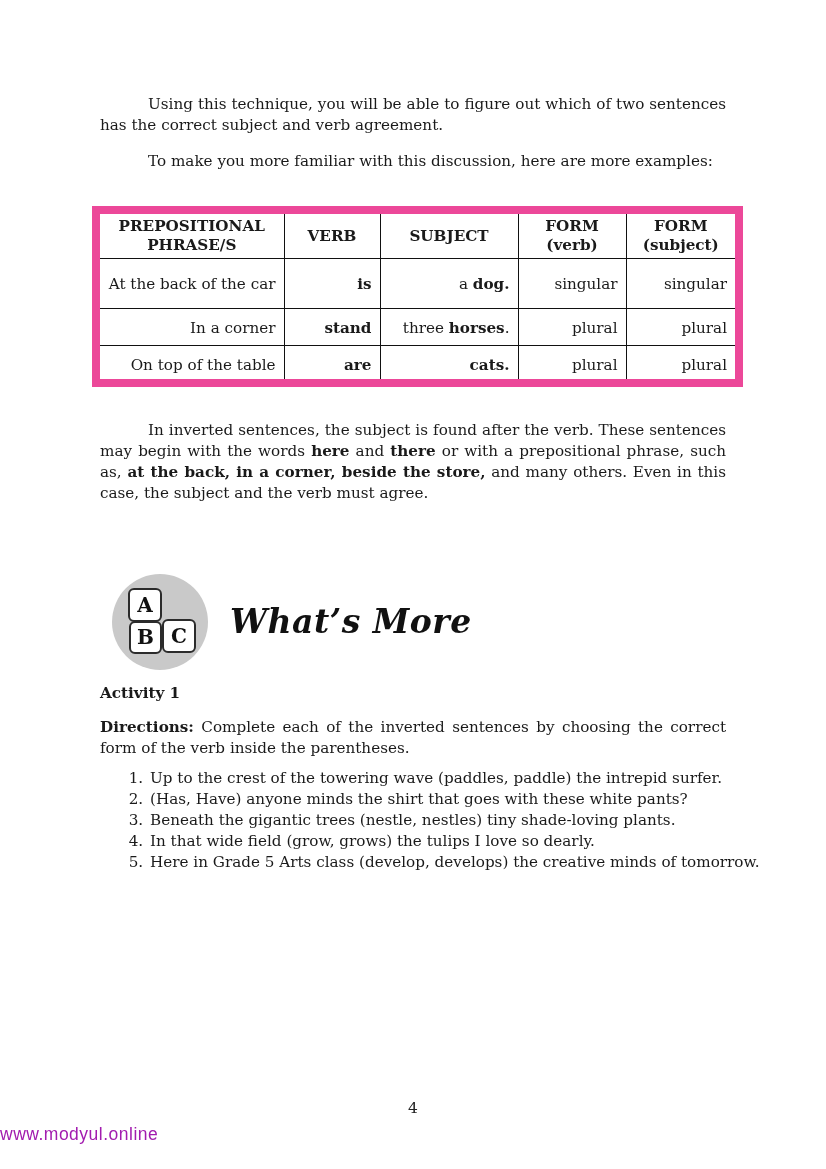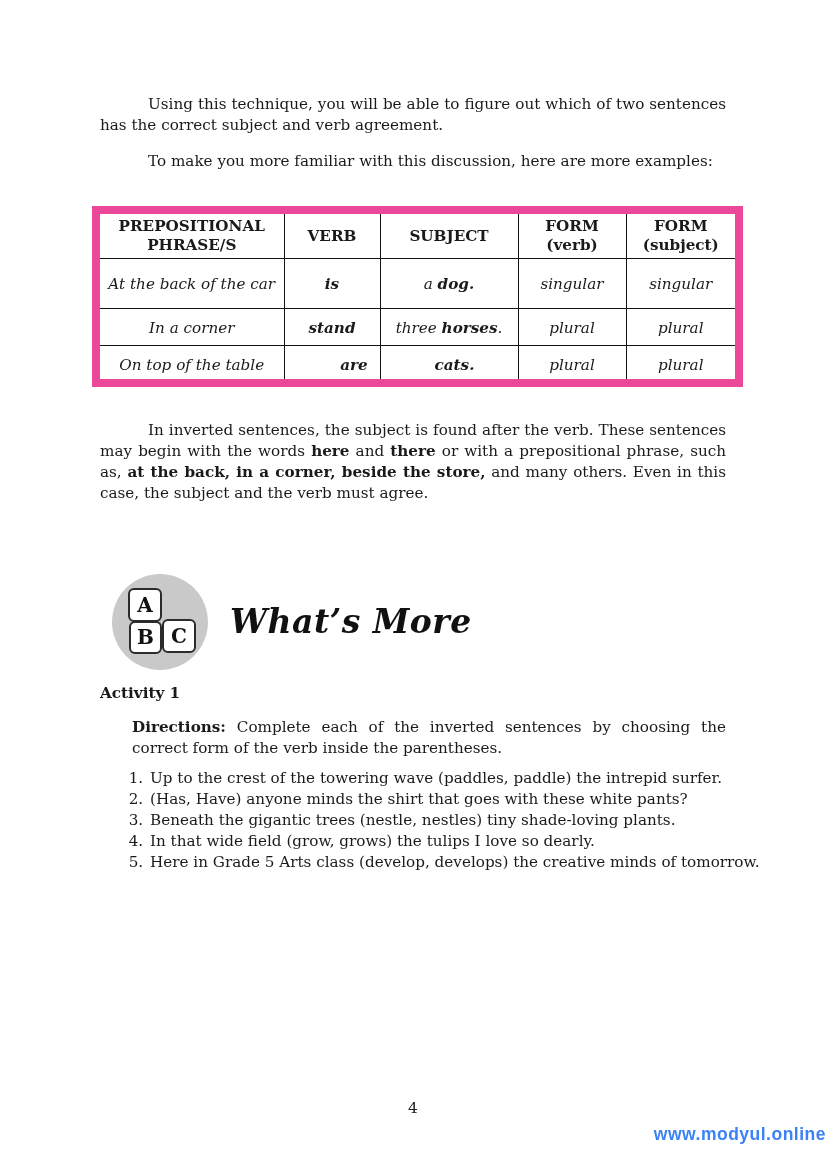--- a/index.html
+++ b/index.html
@@ -41,22 +41,21 @@
     font-weight: bold;
     text-align: center;
     vertical-align: middle;
     white-space: pre-line;
     line-height: 19px;
     padding: 3px 2px;
     height: 44px;
   }
   table.examples td {
     padding: 4px 8px;
-    text-align: center;
-    font-style: italic;
+    text-align: right;
   }
   tr.row-tall td { height: 50px; vertical-align: middle; }
   tr.row-short td { height: 37px; vertical-align: top; padding-top: 10px; }
   .col1 { width: 188px; }
   .col2 { width: 96px; }
   .col3 { width: 138px; }
   .col4 { width: 108px; }
   .col5 { width: 113px; }
 
   .note { margin-top: 33px; }
@@ -99,21 +98,21 @@
     color: #111;
     letter-spacing: 0.5px;
   }
 
   
   .activity-title {
     margin-top: 14px;
     font-size: 15.2px;
     font-weight: bold;
   }
-  .directions { margin-top: 15px; margin-left: 32px; }
+  .directions { margin-top: 15px; }
   ol.activity-list {
     margin-top: 9px;
     margin-left: 26px;
     padding-left: 22px;
     font-size: 15.2px;
     line-height: 21px;
   }
   ol.activity-list li {
     white-space: nowrap;
     padding-left: 2px;
@@ -125,26 +124,25 @@
     left: 0; right: 0;
     top: 1099px;
     text-align: center;
     font-size: 15.5px;
     color: #222;
   }
   .watermark {
     position: absolute;
     left: 0; right: 0;
     top: 1124px;
-    text-align: right;
+    text-align: left;
     font-family: "Liberation Sans", sans-serif;
     font-size: 17.5px;
-    color: #3b82f6;
+    color: #a21caf;
     letter-spacing: 0.5px;
-    font-weight: bold;
   }
 </style>
 </head>
 <body>
 
 <div class="page">
 
   <p class="body-text indent">Using this technique, you will be able to figure out which of two sentences has the correct subject and verb agreement.</p>
   <p class="body-text indent para-gap">To make you more familiar with this discussion, here are more examples:</p>
 

